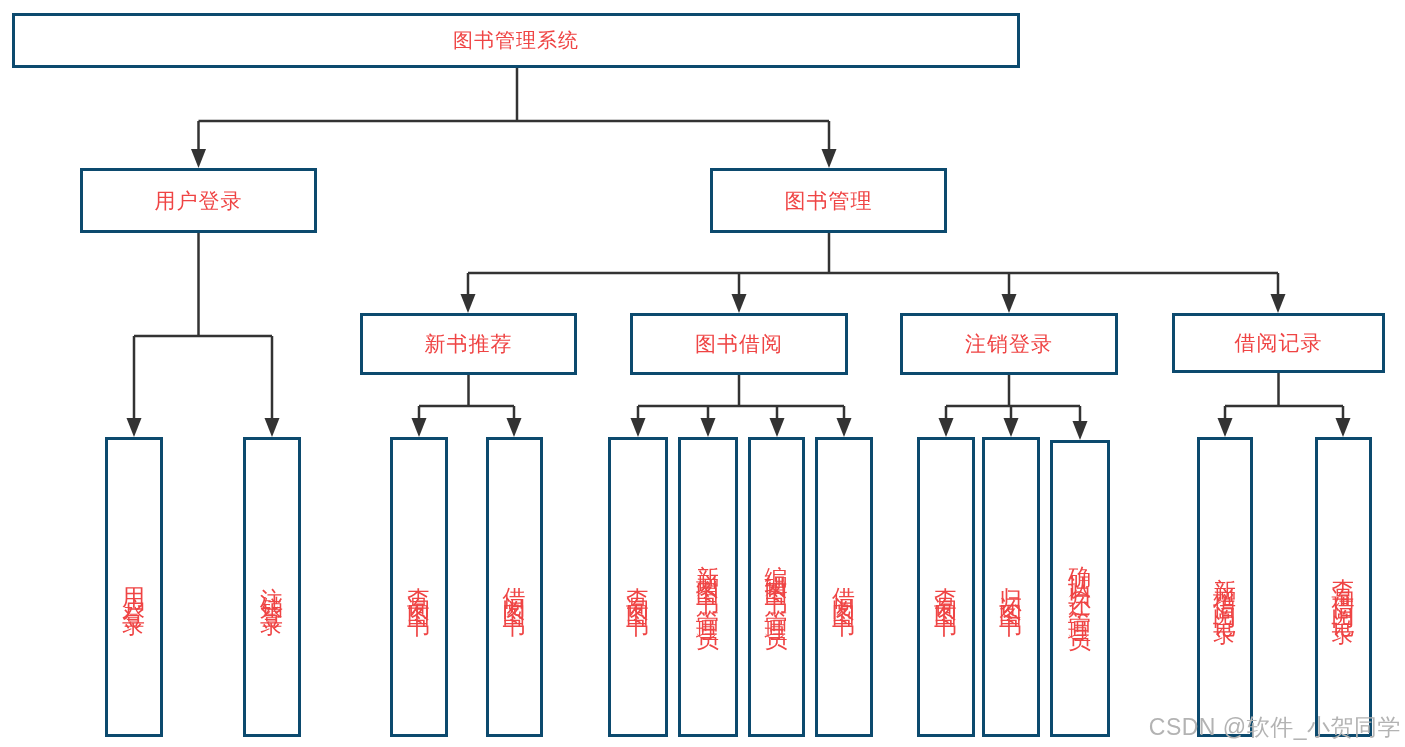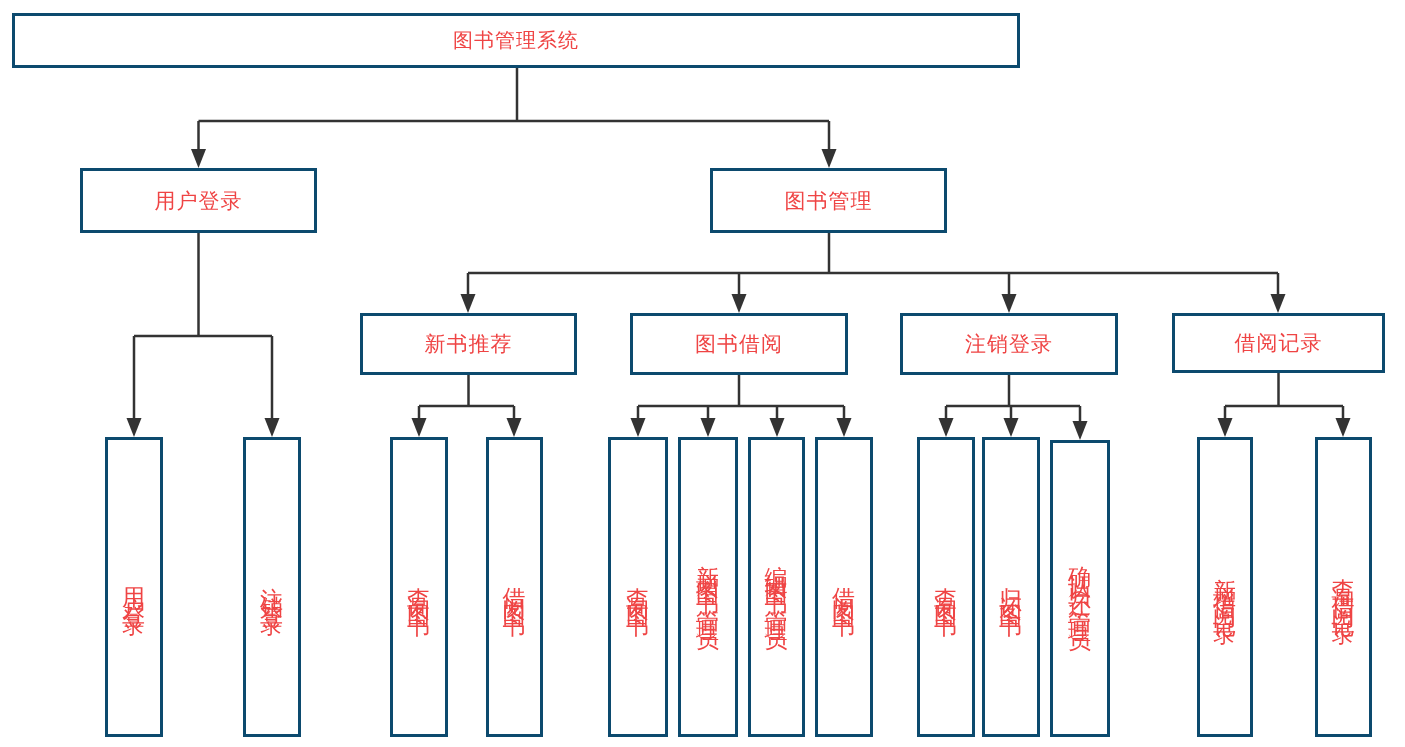--- a/index.html
+++ b/index.html
@@ -123,13 +123,14 @@
   <div class="box vbox" style="left:748px;top:437px;width:57px;height:300px">编辑图书（管理员）</div>
   <div class="box vbox" style="left:815px;top:437px;width:58px;height:300px">借阅图书</div>
 
   <div class="box vbox" style="left:917px;top:437px;width:58px;height:300px">查询图书</div>
   <div class="box vbox" style="left:982px;top:437px;width:58px;height:300px">归还图书</div>
   <div class="box vbox" style="left:1050px;top:440px;width:60px;height:297px">确认归还（管理员）</div>
 
   <div class="box vbox" style="left:1197px;top:437px;width:56px;height:300px">新增借阅记录</div>
   <div class="box vbox" style="left:1315px;top:437px;width:57px;height:300px">查询借阅记录</div>
 
+  <div class="watermark">CSDN @软件_小贺同学</div>
 </div>
 
 </body></html>

